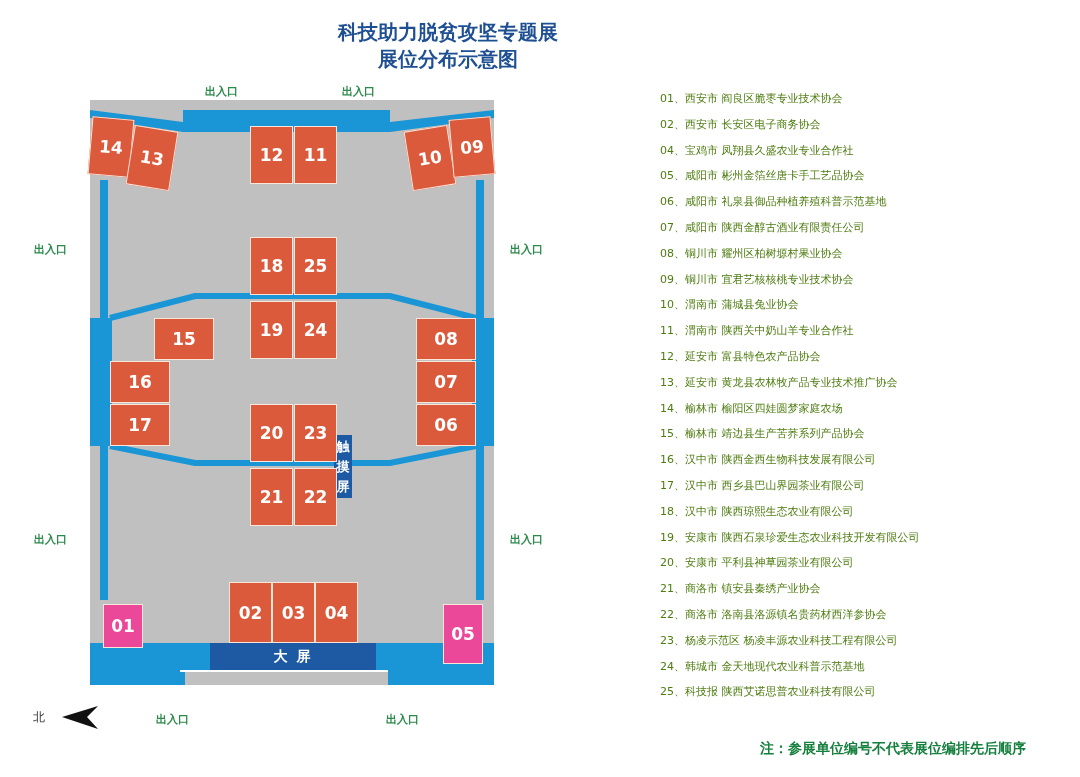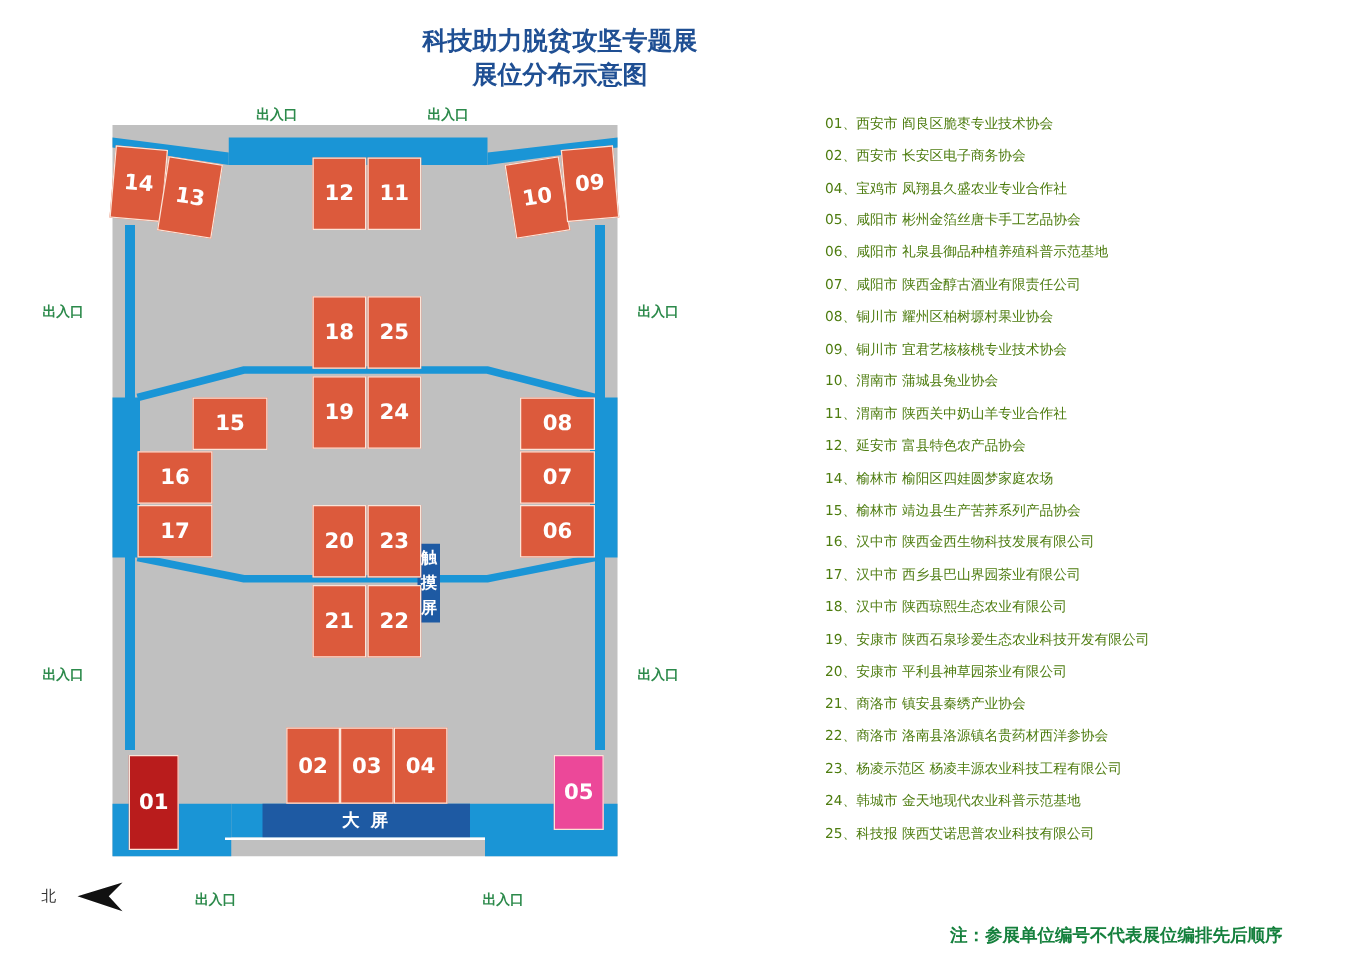--- a/index.html
+++ b/index.html
@@ -84,21 +84,21 @@
 
   <div class="booth" style="left:250px;top:404px;width:43px;height:58px;">20</div>
   <div class="booth" style="left:294px;top:404px;width:43px;height:58px;">23</div>
   <div class="booth" style="left:250px;top:468px;width:43px;height:58px;">21</div>
   <div class="booth" style="left:294px;top:468px;width:43px;height:58px;">22</div>
 
   <div class="booth" style="left:229px;top:582px;width:43px;height:61px;">02</div>
   <div class="booth" style="left:272px;top:582px;width:43px;height:61px;">03</div>
   <div class="booth" style="left:315px;top:582px;width:43px;height:61px;">04</div>
 
-  <div class="booth" style="left:103px;top:604px;width:40px;height:76px;background:#b91c1c;">01</div>
+  <div class="booth" style="left:103px;top:604px;width:40px;height:44px;background:#ec4899;">01</div>
   <div class="booth" style="left:443px;top:604px;width:40px;height:60px;background:#ec4899;">05</div>
 
   <div class="exit" style="left:205px;top:84px;">出入口</div>
   <div class="exit" style="left:342px;top:84px;">出入口</div>
   <div class="exit" style="left:34px;top:242px;">出入口</div>
   <div class="exit" style="left:510px;top:242px;">出入口</div>
   <div class="exit" style="left:34px;top:532px;">出入口</div>
   <div class="exit" style="left:510px;top:532px;">出入口</div>
   <div class="exit" style="left:156px;top:712px;">出入口</div>
   <div class="exit" style="left:386px;top:712px;">出入口</div>
@@ -112,20 +112,21 @@
   <div class="item"><span>02、</span><span>西安市</span> <span>长安区电子商务协会</span></div>
   <div class="item"><span>04、</span><span>宝鸡市</span> <span>凤翔县久盛农业专业合作社</span></div>
   <div class="item"><span>05、</span><span>咸阳市</span> <span>彬州金箔丝唐卡手工艺品协会</span></div>
   <div class="item"><span>06、</span><span>咸阳市</span> <span>礼泉县御品种植养殖科普示范基地</span></div>
   <div class="item"><span>07、</span><span>咸阳市</span> <span>陕西金醇古酒业有限责任公司</span></div>
   <div class="item"><span>08、</span><span>铜川市</span> <span>耀州区柏树塬村果业协会</span></div>
   <div class="item"><span>09、</span><span>铜川市</span> <span>宜君艺核核桃专业技术协会</span></div>
   <div class="item"><span>10、</span><span>渭南市</span> <span>蒲城县兔业协会</span></div>
   <div class="item"><span>11、</span><span>渭南市</span> <span>陕西关中奶山羊专业合作社</span></div>
   <div class="item"><span>12、</span><span>延安市</span> <span>富县特色农产品协会</span></div>
+  <div class="item"><span>13、</span><span>延安市</span> <span>黄龙县农林牧产品专业技术推广协会</span></div>
   <div class="item"><span>14、</span><span>榆林市</span> <span>榆阳区四娃圆梦家庭农场</span></div>
   <div class="item"><span>15、</span><span>榆林市</span> <span>靖边县生产苦荞系列产品协会</span></div>
   <div class="item"><span>16、</span><span>汉中市</span> <span>陕西金西生物科技发展有限公司</span></div>
   <div class="item"><span>17、</span><span>汉中市</span> <span>西乡县巴山界园茶业有限公司</span></div>
   <div class="item"><span>18、</span><span>汉中市</span> <span>陕西琼熙生态农业有限公司</span></div>
   <div class="item"><span>19、</span><span>安康市</span> <span>陕西石泉珍爱生态农业科技开发有限公司</span></div>
   <div class="item"><span>20、</span><span>安康市</span> <span>平利县神草园茶业有限公司</span></div>
   <div class="item"><span>21、</span><span>商洛市</span> <span>镇安县秦绣产业协会</span></div>
   <div class="item"><span>22、</span><span>商洛市</span> <span>洛南县洛源镇名贵药材西洋参协会</span></div>
   <div class="item"><span>23、</span><span>杨凌示范区</span> <span>杨凌丰源农业科技工程有限公司</span></div>

